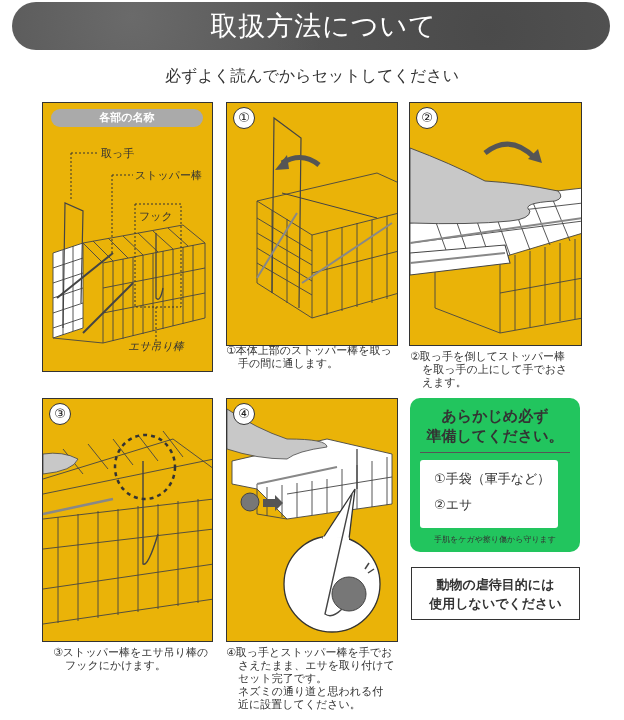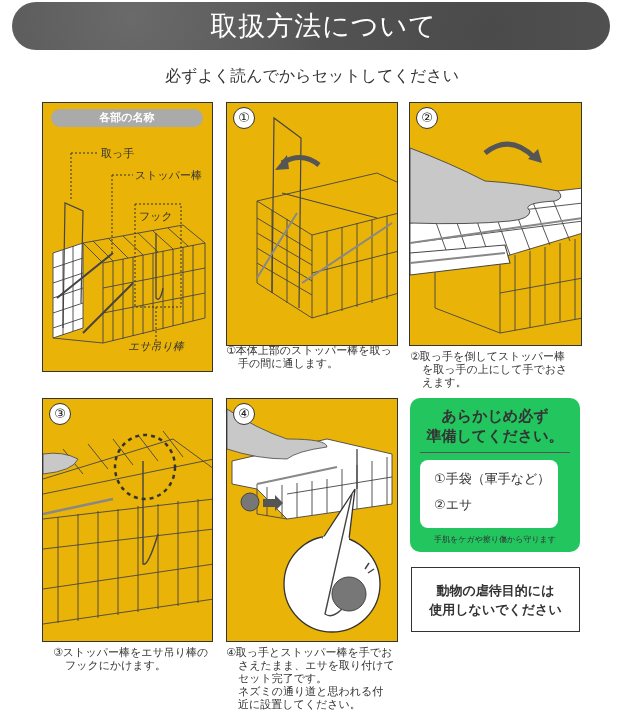--- a/index.html
+++ b/index.html
@@ -20,24 +20,24 @@
   .caption .indent { display:block; padding-left:12px; }
   .pill { position:absolute; left:8px; top:6px; width:152px; height:18px; border-radius:9px;
           background:#aaa; color:#fff; font-size:11px; font-weight:bold; text-align:center; line-height:18px; }
   .label { position:absolute; font-size:11px; color:#333; white-space:nowrap; }
   .prep { position:absolute; left:410px; top:398px; width:170px; height:154px; border-radius:10px;
           background:#22c55e; }
   .prep-title { position:absolute; left:0; width:170px; top:8px; text-align:center;
                 font-weight:bold; font-size:15px; line-height:20px; color:#333; }
   .prep-rule { position:absolute; left:10px; width:150px; top:54px; border-top:1.5px solid #555; }
   .prep-list { position:absolute; left:10px; top:62px; width:138px; height:68px; background:#fff;
-               border-radius:8px; }
+               border-radius:3px; }
   .prep-item { position:absolute; left:14px; font-size:13px; color:#333; }
   .prep-note { position:absolute; left:0; width:170px; top:136px; text-align:center; font-size:8px; color:#333; }
-  .warn { position:absolute; left:411px; top:567px; width:169px; height:65px; border:1.5px solid #333;
+  .warn { position:absolute; left:411px; top:567px; width:169px; height:53px; border:1.5px solid #333;
           box-sizing:border-box; display:flex; align-items:center; justify-content:center; text-align:center;
           font-size:13px; font-weight:bold; line-height:19px; color:#333; }
   svg { position:absolute; left:0; top:0; }
 </style>
 </head>
 <body>
 
 <div class="banner">
   <span class="banner-title">取扱方法について</span>
 </div>

